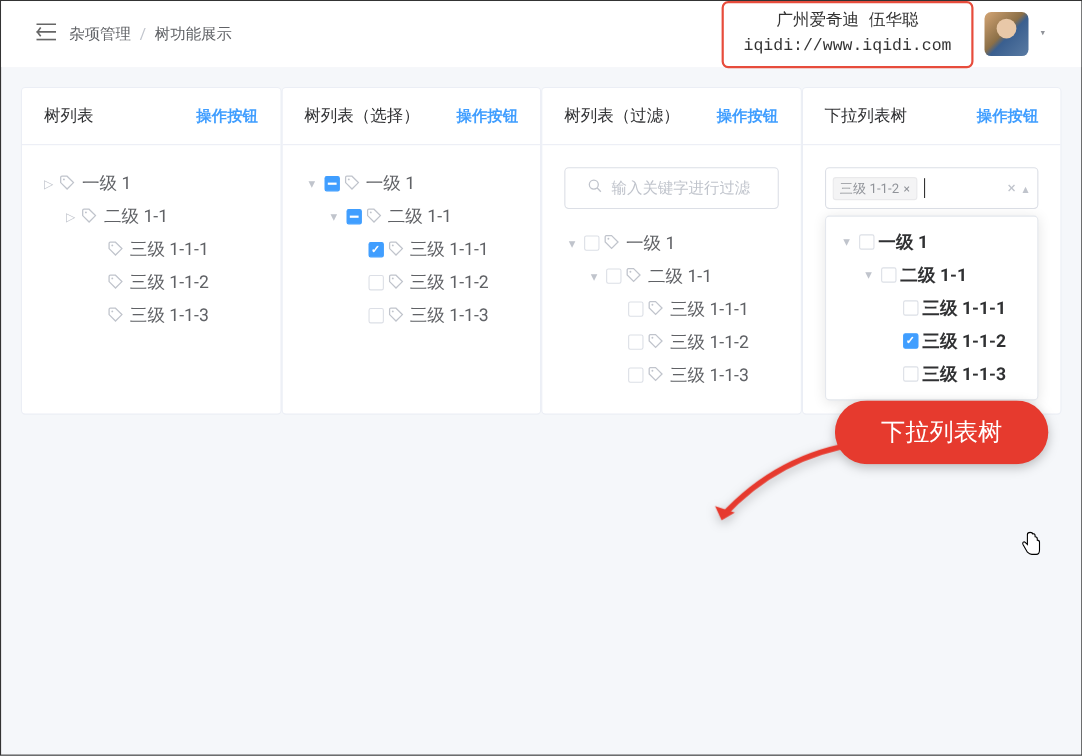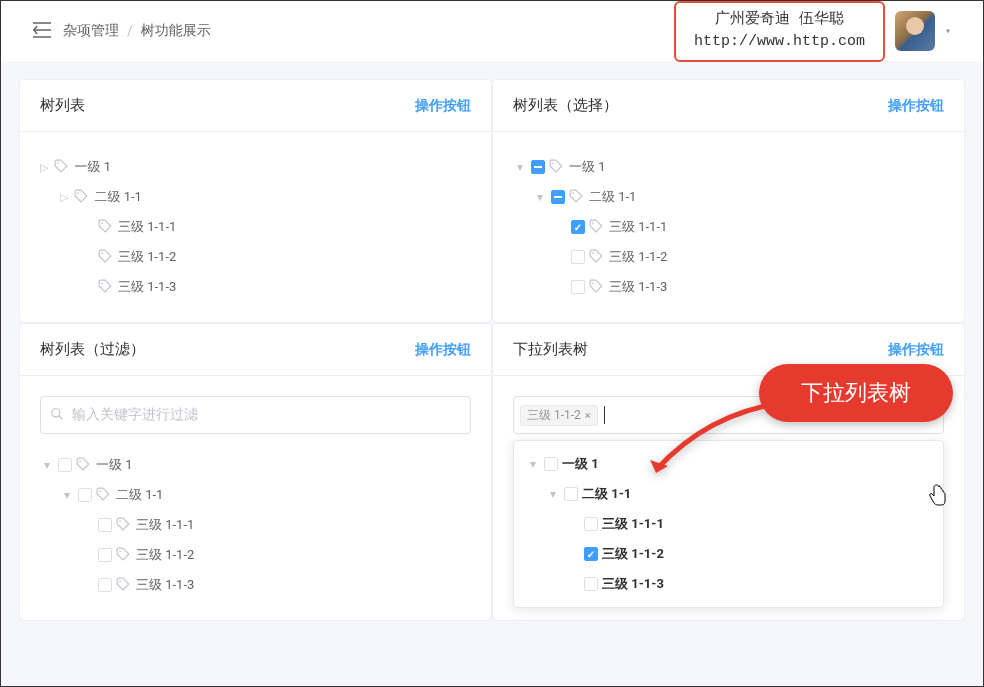--- a/index.html
+++ b/index.html
@@ -86,21 +86,21 @@
       border-radius: 50%;
     }
     .dropdown-caret {
       font-size: 10px;
       color: #909399;
       cursor: pointer;
     }
     
     .main {
       display: grid;
-      grid-template-columns: 1fr 1fr;
+      grid-template-columns: 1fr 1fr 1fr 1fr;
       padding: 18px;
     }
     .card {
       background: #fff;
       border-radius: 4px;
       border: 1px solid #ebeef5;
       position: relative;
     }
     .card-header {
       display: flex;
@@ -161,21 +161,21 @@
       color: #c0c4cc;
       font-size: 14px;
       margin-right: 2px;
     }
     .folder-icon::before {
       content: '▷';
       font-size: 11px;
     }
     .tree-label {
       color: #606266;
-      font-size: 13px;
+      font-size: 16px;
       cursor: pointer;
     }
     .tree-label.bold {
       font-weight: 700;
       color: #303133;
     }
     
     .checkbox {
       width: 14px;
       height: 14px;
@@ -207,21 +207,21 @@
       height: 2px;
       background: #fff;
       display: block;
     }
     
     .filter-input {
       width: 100%;
       height: 38px;
       border: 1px solid #dcdfe6;
       border-radius: 4px;
-      padding: 0 9px;
+      padding: 0 20px;
       display: flex;
       align-items: center;
       gap: 8px;
       color: #c0c4cc;
       margin-bottom: 16px;
     }
     .filter-input .search-icon {
       color: #c0c4cc;
     }
     
@@ -332,21 +332,21 @@
     </span>
     <div class="breadcrumb">
       <span class="breadcrumb-item">杂项管理</span>
       <span class="breadcrumb-sep">/</span>
       <span class="breadcrumb-item">树功能展示</span>
     </div>
   </div>
   <div class="header-right">
     <div class="author-box">
       <div>广州爱奇迪 伍华聪</div>
-      <div>http://www.http.com</div>
+      <div>iqidi://www.iqidi.com</div>
     </div>
     <div class="avatar"></div>
     <span class="dropdown-caret">▾</span>
   </div>
 </div>
 
 <div class="main">
 
   <div class="card">
     <div class="card-header">

